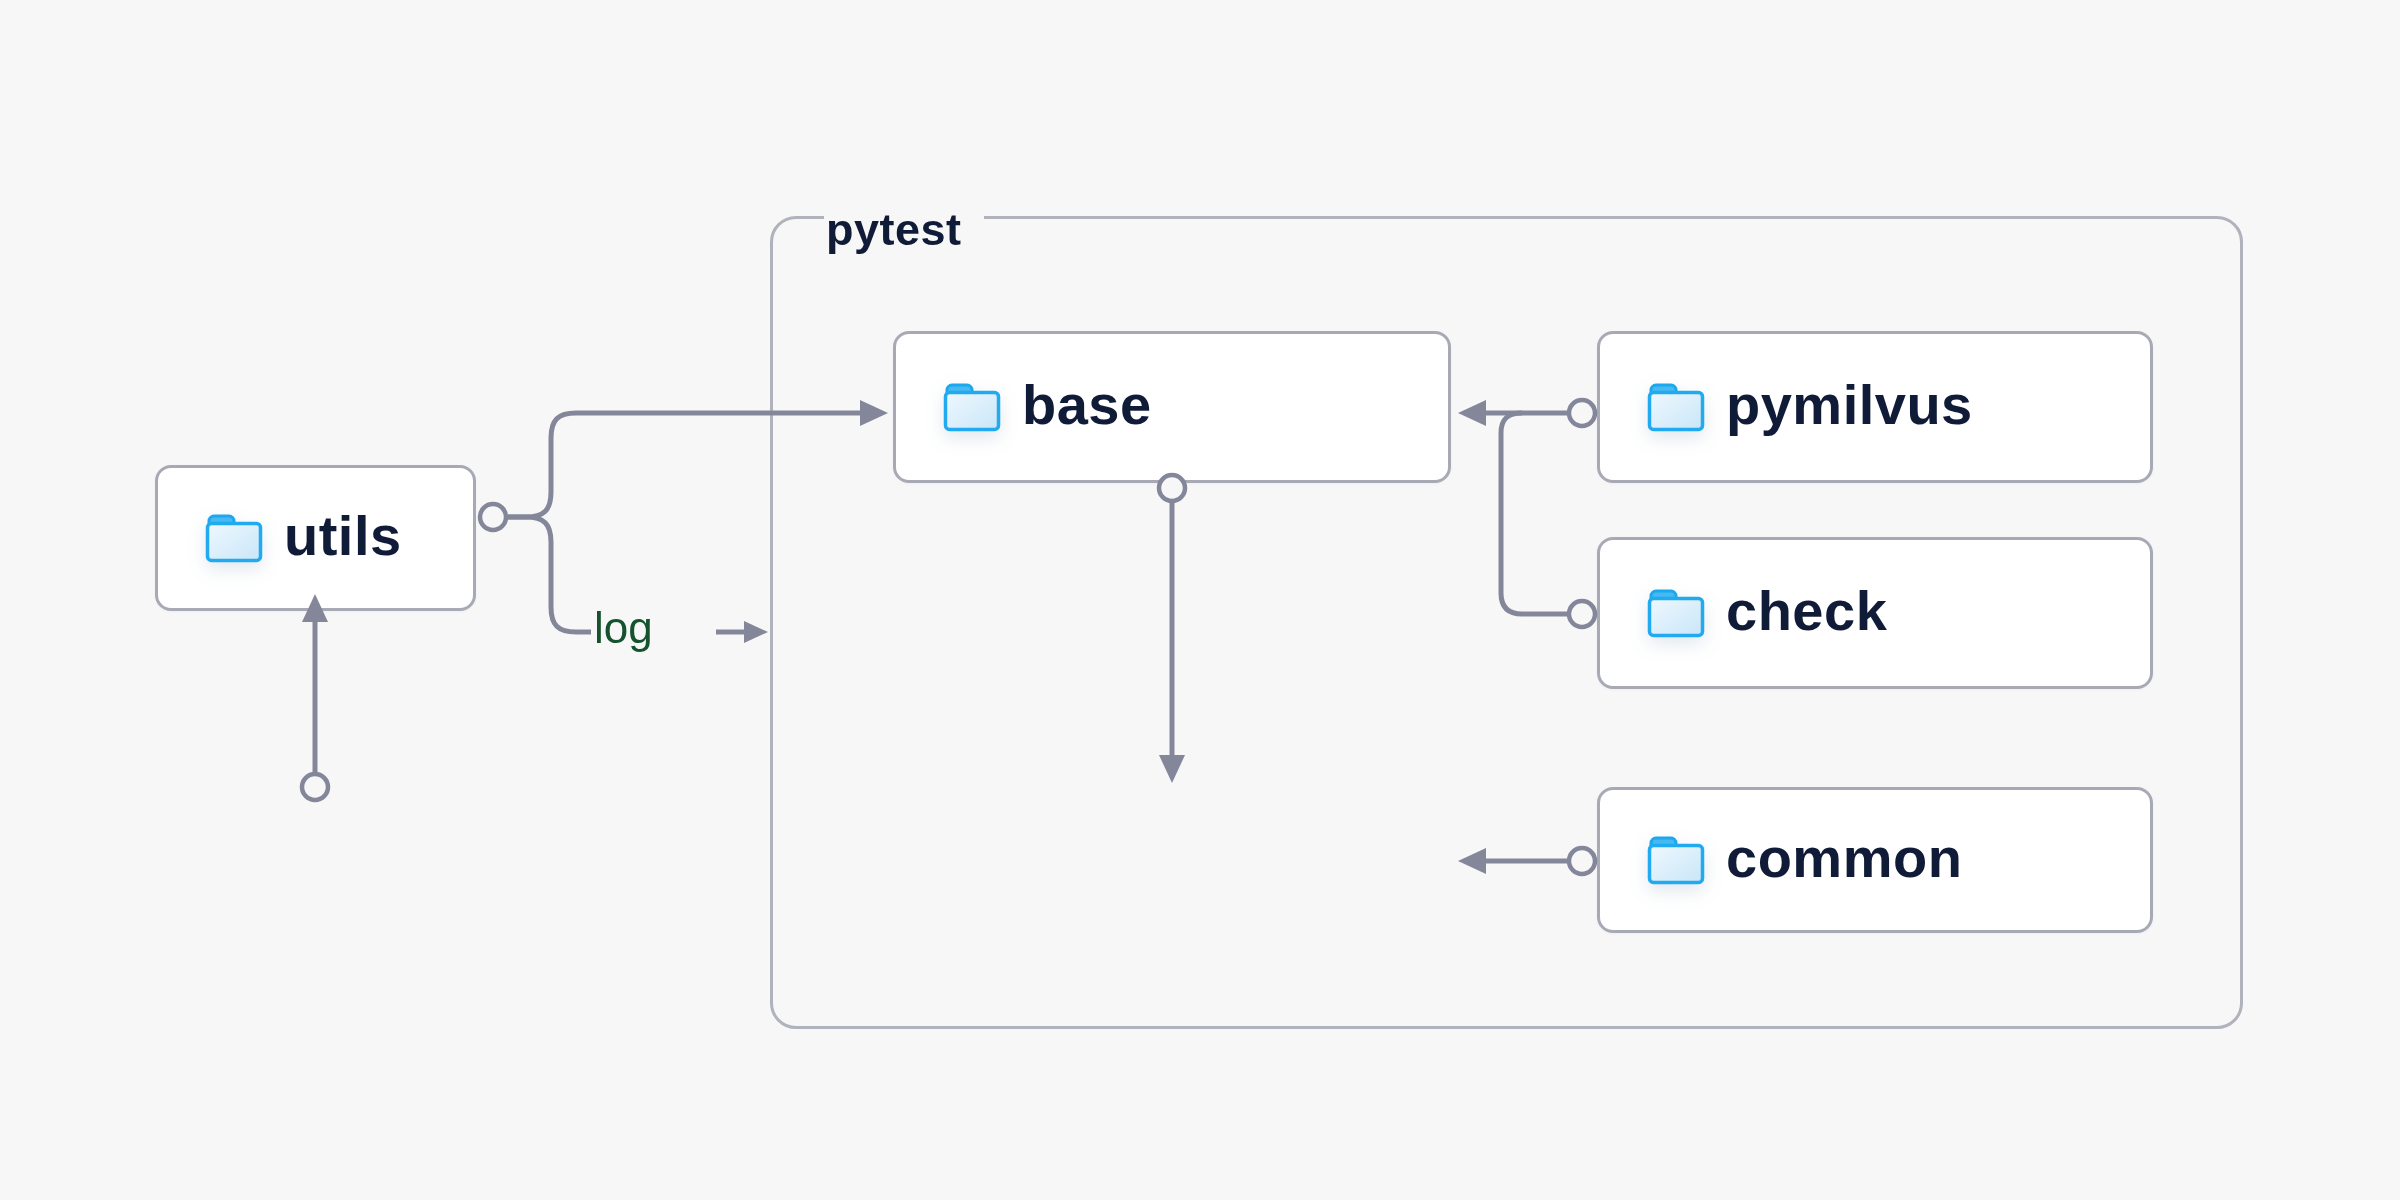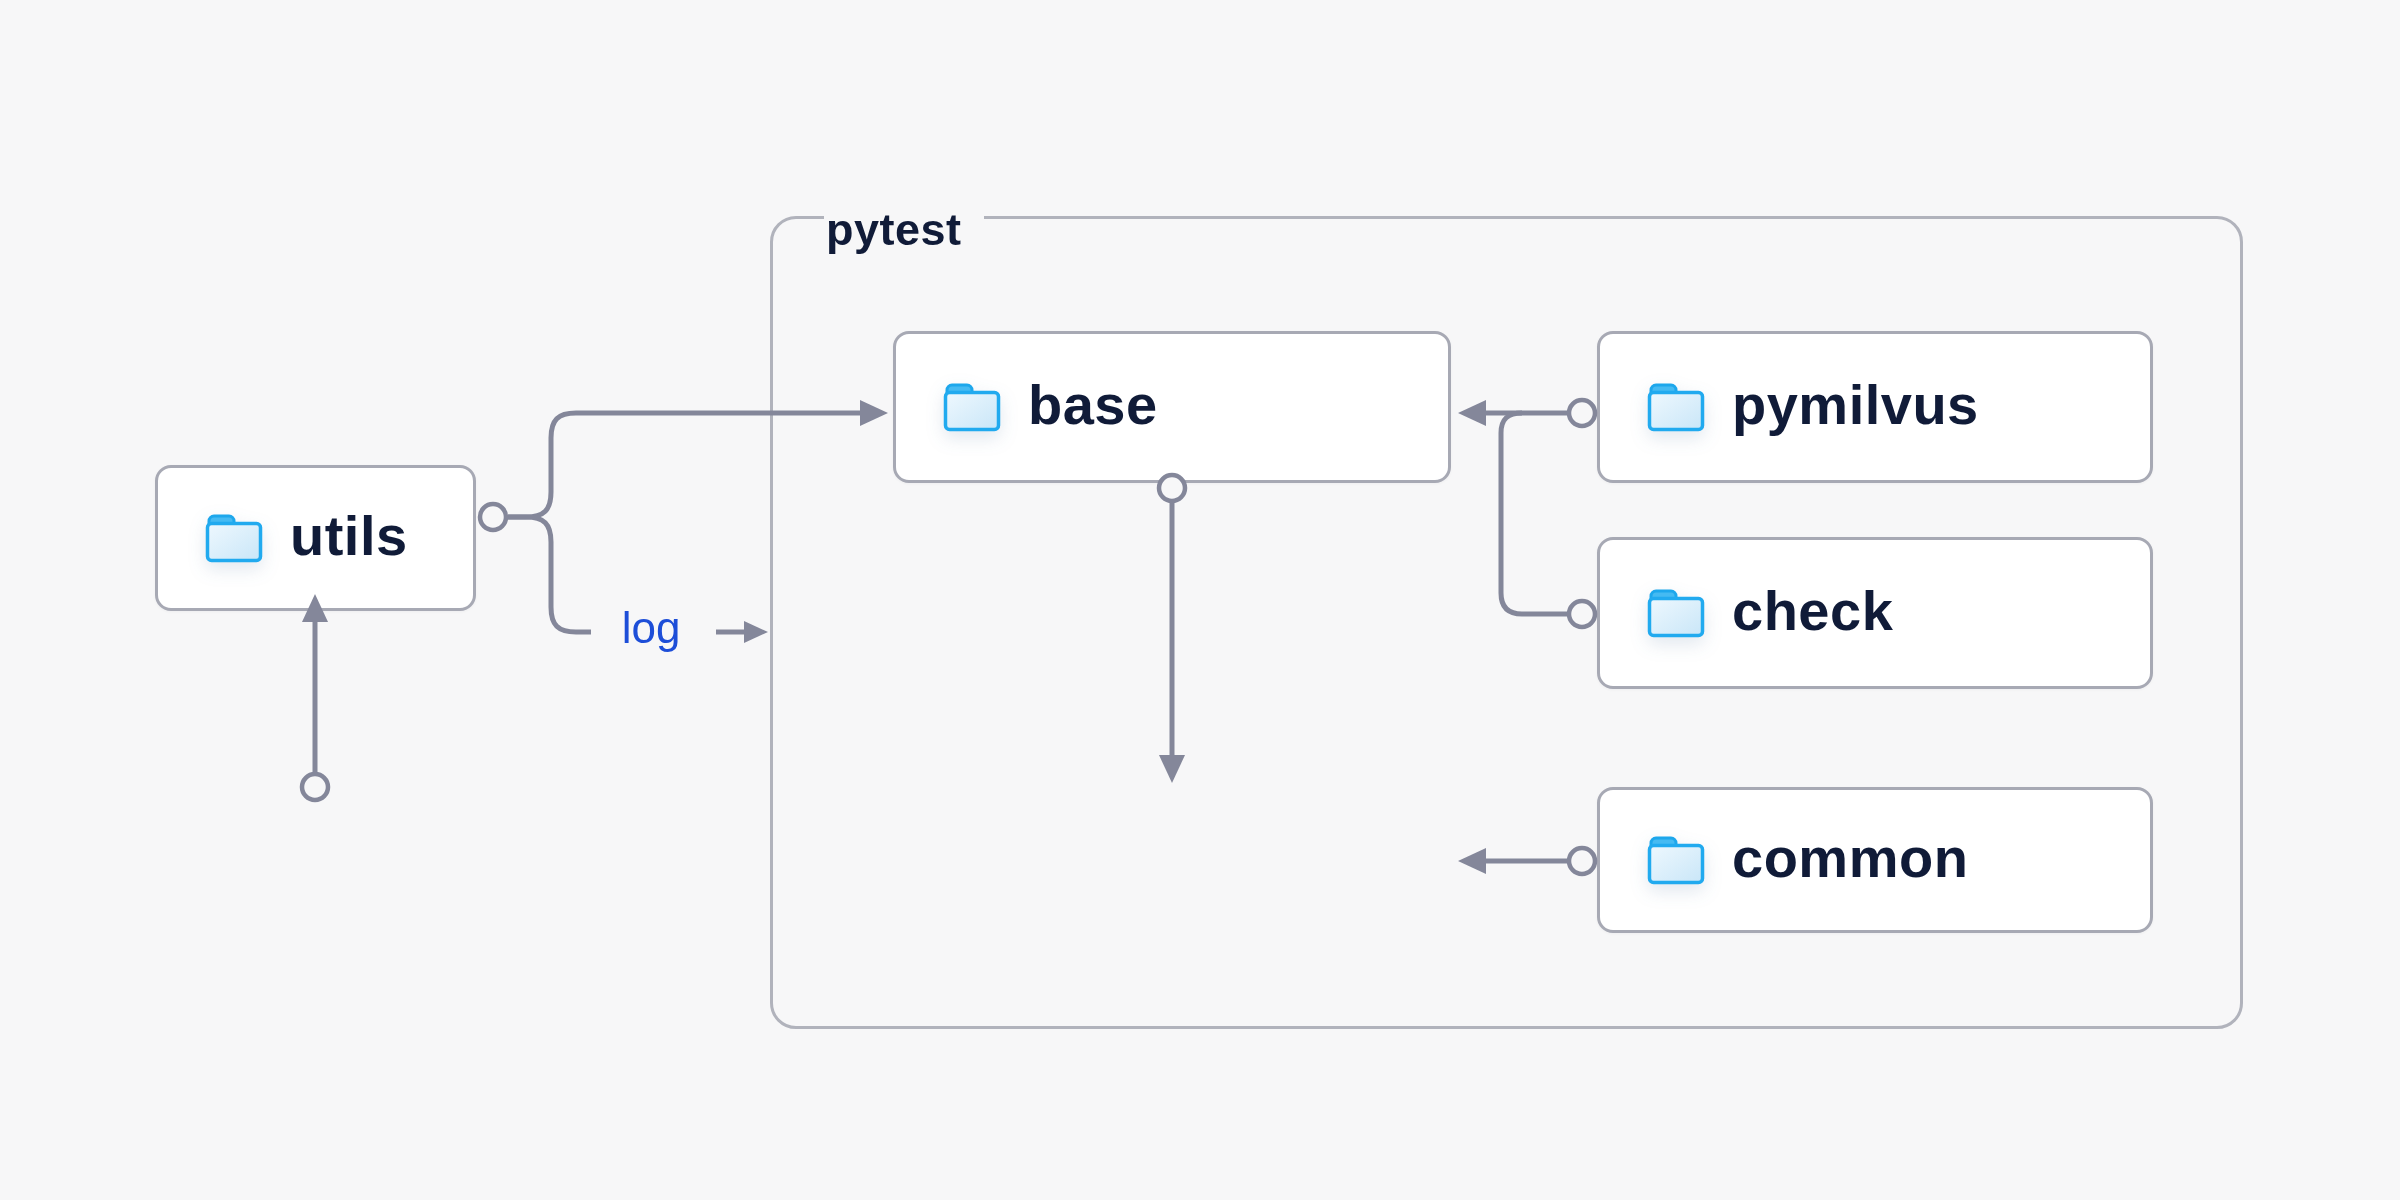--- a/index.html
+++ b/index.html
@@ -17,39 +17,39 @@
     display:flex;align-items:center;gap:20px;
     background:#f7f7f8;padding:0 22px 0 2px;z-index:3;flex-direction:column;
   }
   .group-label .bar{width:11px;height:58px;background:#14b4f6;}
   .group-label .txt{
     font-size:45px;font-weight:bold;color:#101b38;letter-spacing:.5px;line-height:1;
     padding-bottom:6px;
   }
   .node{
     position:absolute;background:#ffffff;border:3px solid #a7a9b4;border-radius:16px;
-    display:flex;align-items:center;gap:26px;padding-left:46px;
+    display:flex;align-items:center;gap:20px;padding-left:46px;
     box-sizing:border-box;z-index:2;box-shadow:0 1px 3px rgba(20,30,60,.04);
   }
   .node .label{
     font-size:56px;font-weight:bold;color:#101b38;letter-spacing:.5px;line-height:1;
     padding-bottom:4px;
   }
   .folder{filter:drop-shadow(0 7px 9px rgba(30,80,130,.13));flex:0 0 auto;}
   .n-utils    {left:155px; top:445px; width:321px; height:146px;margin-top:20px;}
   .n-config   {left:155px; top:787px; width:321px; height:146px;}
   .n-base     {left:893px; top:331px; width:558px; height:152px;}
   .n-testcases{left:893px; top:787px; width:558px; height:146px;}
   .n-pymilvus {left:1597px;top:331px; width:556px; height:152px;}
   .n-check    {left:1597px;top:537px; width:556px; height:152px;}
   .n-common   {left:1597px;top:787px; width:556px; height:146px;}
   svg.wires{position:absolute;left:0;top:0;z-index:4;pointer-events:none;}
   .edge-label{
-    position:absolute;left:594px;top:606px;width:114px;text-align:center;
-    font-size:44px;color:#1d4ed8;z-index:4;line-height:1;
+    position:absolute;left:594px;top:606px;width:114px;
+    font-size:44px;color:#14532d;z-index:4;line-height:1;
   }
 </style>
 </head>
 <body>
 
 <div class="canvas">
 
   <svg width="0" height="0" style="position:absolute" aria-hidden="true">
     <defs>
       <linearGradient id="foldgrad" x1="0" y1="0" x2="1" y2="1">

